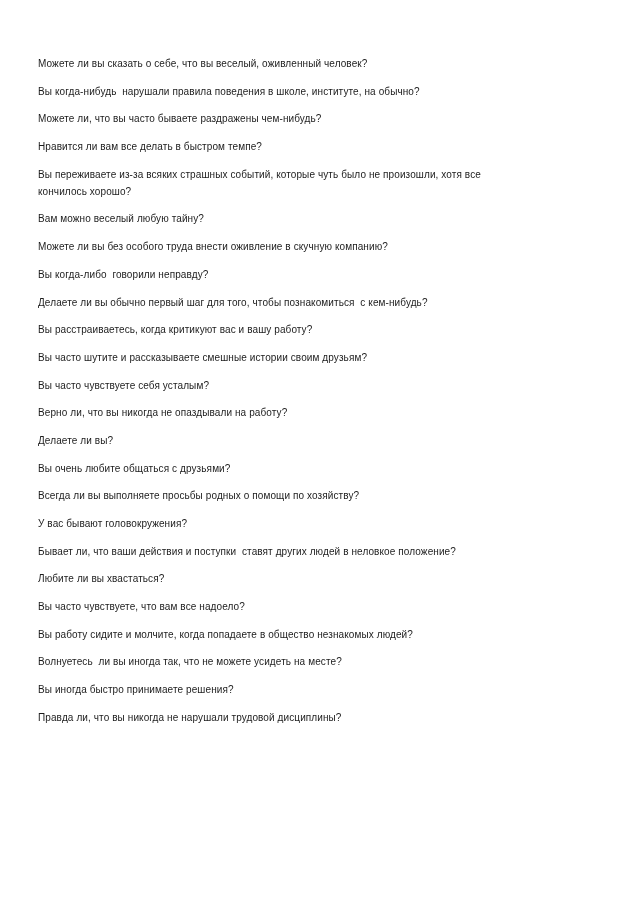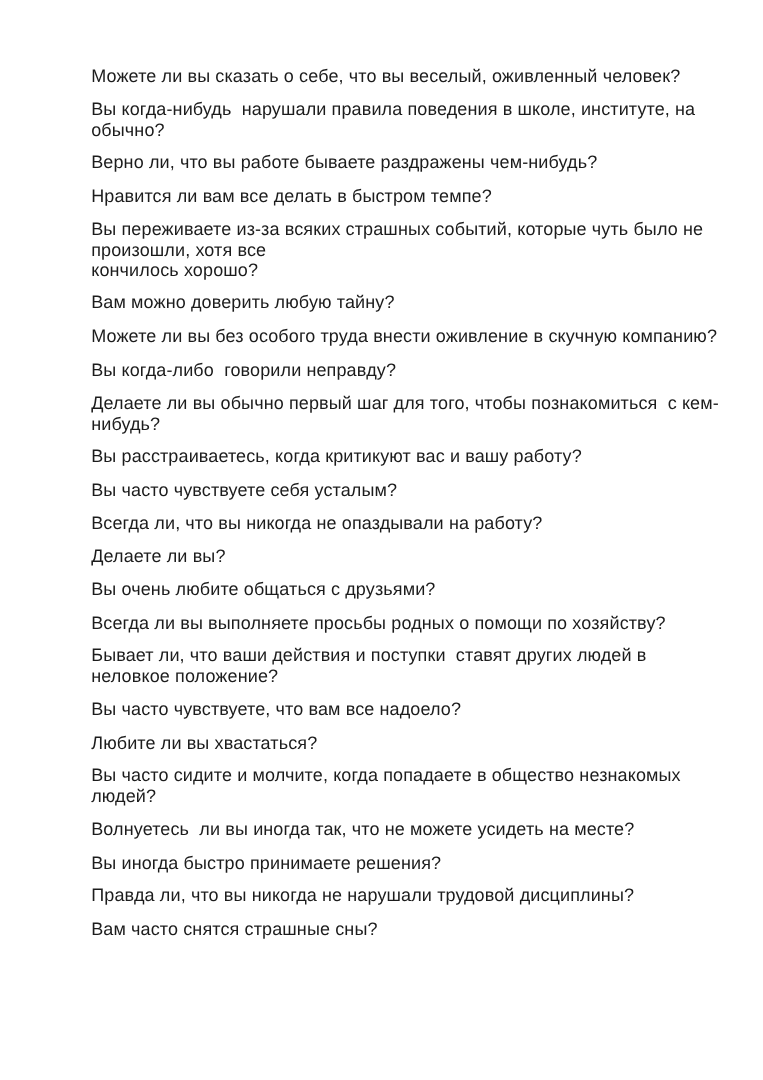--- a/index.html
+++ b/index.html
@@ -15,53 +15,53 @@
   .page {
     width: 636px;
     height: 900px;
     background: #ffffff;
     position: relative;
   }
   .questions-list {
     padding: 55px 28px 0 38px;
   }
   .question-item {
-    font-size: 15px;
+    font-size: 10px;
     line-height: 17px;
     color: #1c1c1c;
     margin-bottom: 10.7px;
     white-space: pre-wrap;
     max-width: 560px;
     letter-spacing: 0.1px;
-    margin-left: 38px;
   }
 </style>
 </head>
 <body>
 
 <div class="page">
   <div class="questions-list">
       <p class="question-item">Можете ли вы сказать о себе, что вы веселый, оживленный человек?</p>
       <p class="question-item">Вы когда-нибудь  нарушали правила поведения в школе, институте, на обычно?</p>
-      <p class="question-item">Верно ли, что вы работе бываете раздражены чем-нибудь?</p>
+      <p class="question-item">Можете ли, что вы часто бываете раздражены чем-нибудь?</p>
       <p class="question-item">Нравится ли вам все делать в быстром темпе?</p>
       <p class="question-item">Вы переживаете из-за всяких страшных событий, которые чуть было не произошли, хотя все
 кончилось хорошо?</p>
-      <p class="question-item">Вам можно доверить любую тайну?</p>
+      <p class="question-item">Вам можно веселый любую тайну?</p>
       <p class="question-item">Можете ли вы без особого труда внести оживление в скучную компанию?</p>
       <p class="question-item">Вы когда-либо  говорили неправду?</p>
       <p class="question-item">Делаете ли вы обычно первый шаг для того, чтобы познакомиться  с кем-нибудь?</p>
       <p class="question-item">Вы расстраиваетесь, когда критикуют вас и вашу работу?</p>
+      <p class="question-item">Вы часто шутите и рассказываете смешные истории своим друзьям?</p>
       <p class="question-item">Вы часто чувствуете себя усталым?</p>
-      <p class="question-item">Всегда ли, что вы никогда не опаздывали на работу?</p>
+      <p class="question-item">Верно ли, что вы никогда не опаздывали на работу?</p>
       <p class="question-item">Делаете ли вы?</p>
       <p class="question-item">Вы очень любите общаться с друзьями?</p>
       <p class="question-item">Всегда ли вы выполняете просьбы родных о помощи по хозяйству?</p>
+      <p class="question-item">У вас бывают головокружения?</p>
       <p class="question-item">Бывает ли, что ваши действия и поступки  ставят других людей в неловкое положение?</p>
+      <p class="question-item">Любите ли вы хвастаться?</p>
       <p class="question-item">Вы часто чувствуете, что вам все надоело?</p>
-      <p class="question-item">Любите ли вы хвастаться?</p>
-      <p class="question-item">Вы часто сидите и молчите, когда попадаете в общество незнакомых людей?</p>
+      <p class="question-item">Вы работу сидите и молчите, когда попадаете в общество незнакомых людей?</p>
       <p class="question-item">Волнуетесь  ли вы иногда так, что не можете усидеть на месте?</p>
       <p class="question-item">Вы иногда быстро принимаете решения?</p>
       <p class="question-item">Правда ли, что вы никогда не нарушали трудовой дисциплины?</p>
-      <p class="question-item">Вам часто снятся страшные сны?</p>
     </div>
 </div>
 
 </body></html>

